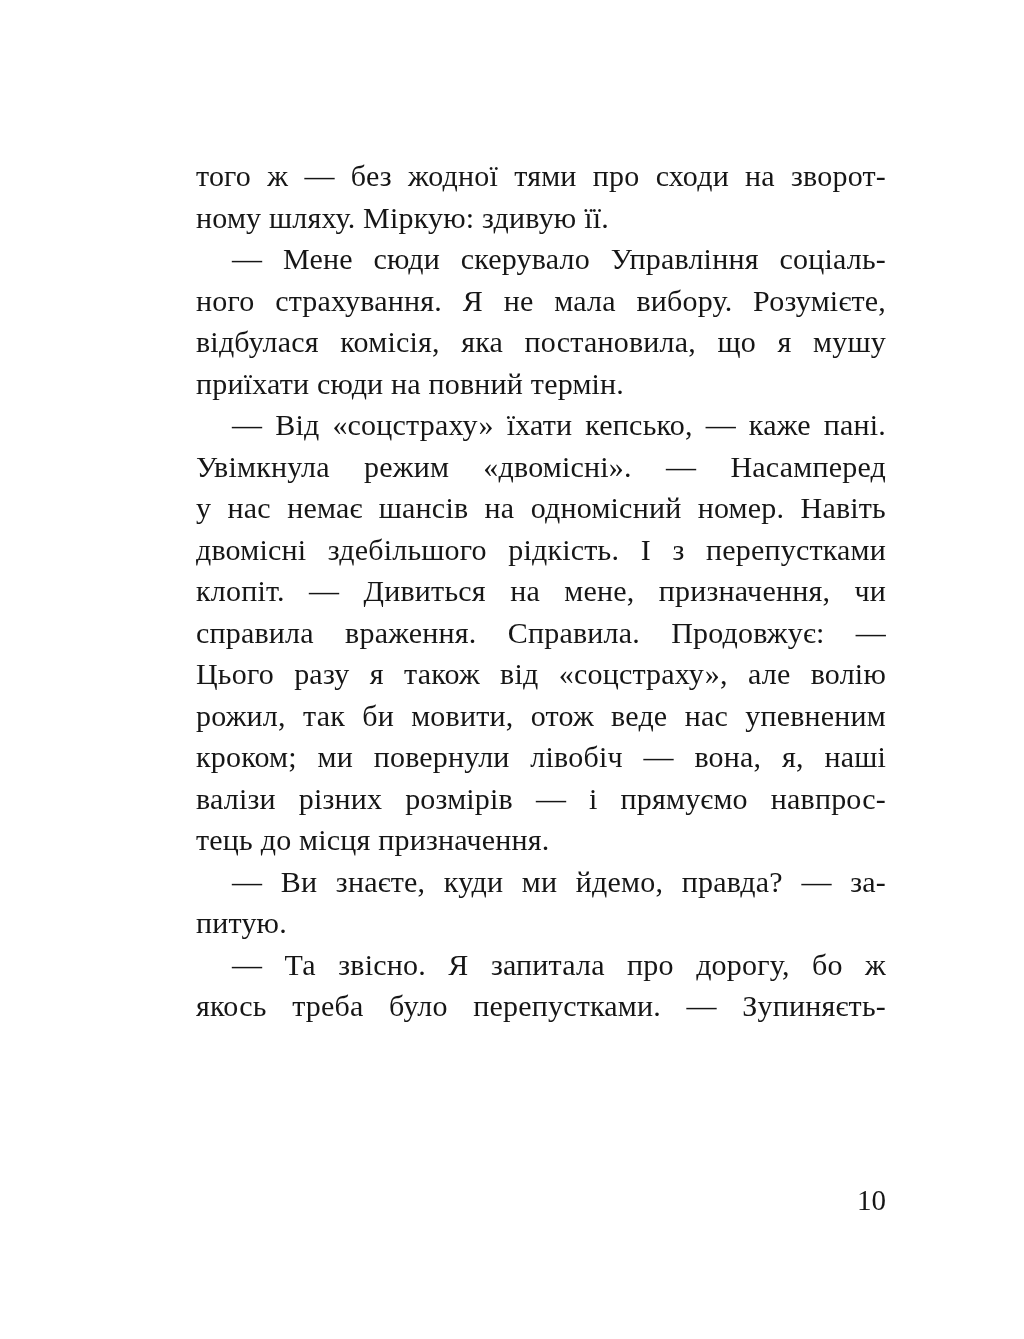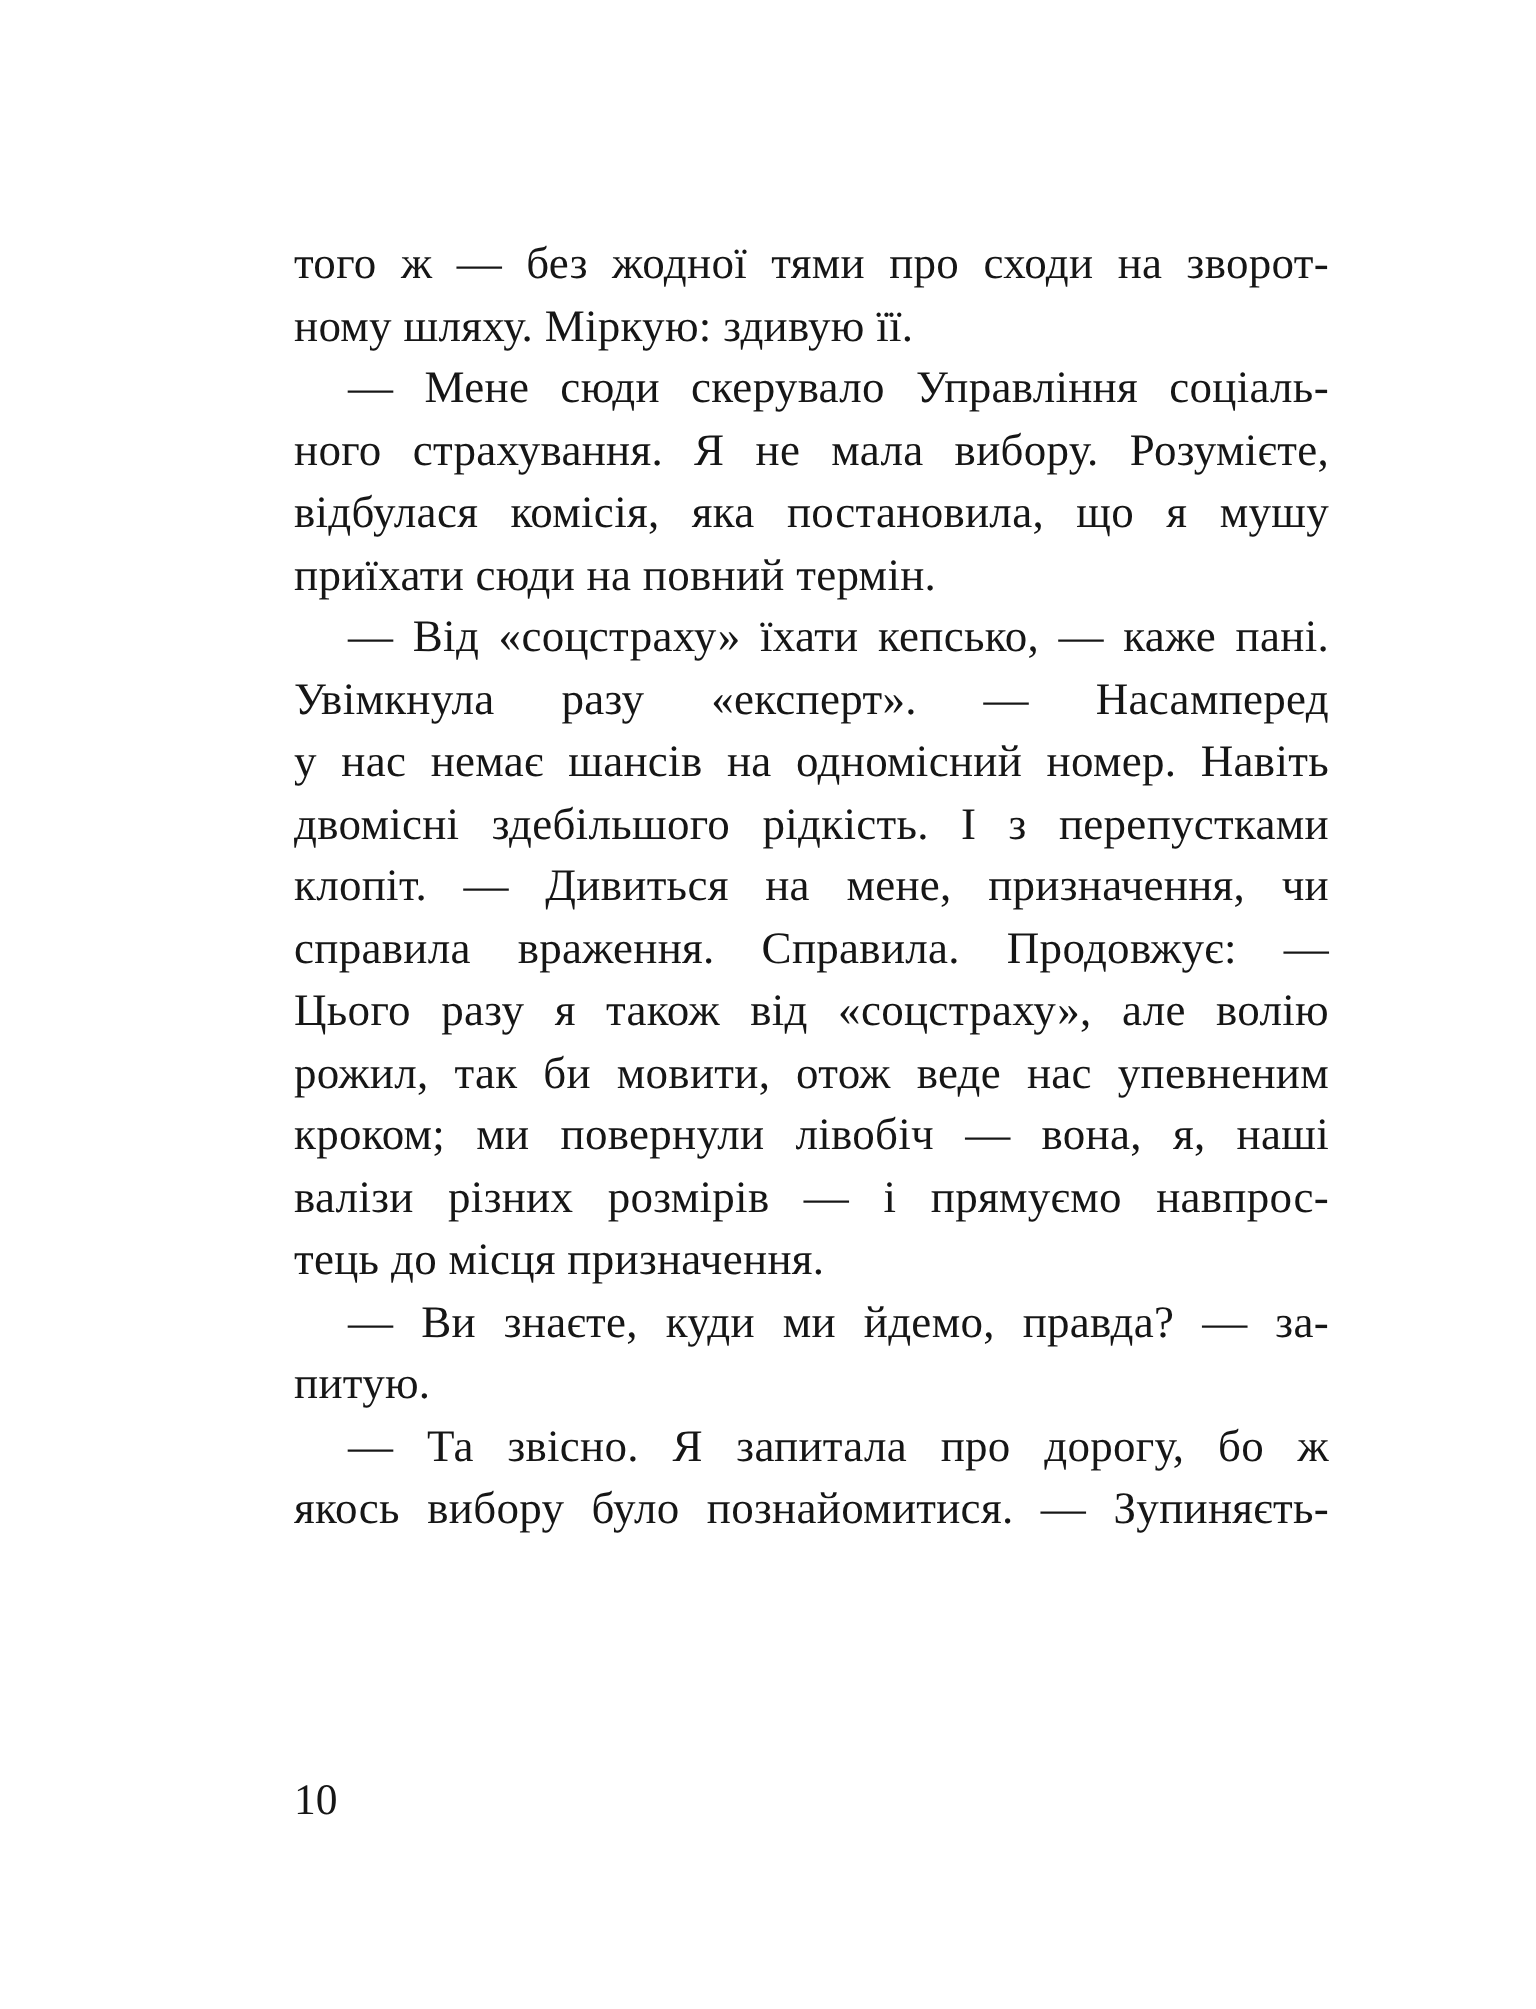--- a/index.html
+++ b/index.html
@@ -40,21 +40,21 @@
   }
   .line.endline {
     text-align: left;
     text-align-last: left;
   }
   .page-number {
     position: absolute;
     left: 196px;
     top: 1183px;
     width: 690px;
-    text-align: left;
+    text-align: right;
     font-size: 29px;
     line-height: 34px;
   }
 </style>
 </head>
 <body>
 
 <div class="book-page">
   <div class="text-block">
       <div class="paragraph">
@@ -62,36 +62,36 @@
         <div class="line endline">ному шляху. Міркую: здивую її.</div>
       </div>
       <div class="paragraph">
         <div class="line indent">— Мене сюди скерувало Управління соціаль-</div>
         <div class="line">ного страхування. Я не мала вибору. Розумієте,</div>
         <div class="line">відбулася комісія, яка постановила, що я мушу</div>
         <div class="line endline">приїхати сюди на повний термін.</div>
       </div>
       <div class="paragraph">
         <div class="line indent">— Від «соцстраху» їхати кепсько, — каже пані.</div>
-        <div class="line">Увімкнула разу «експерт». — Насамперед</div>
+        <div class="line">Увімкнула режим «двомісні». — Насамперед</div>
         <div class="line">у нас немає шансів на одномісний номер. Навіть</div>
         <div class="line">двомісні здебільшого рідкість. І з перепустками</div>
         <div class="line">клопіт. — Дивиться на мене, призначення, чи</div>
         <div class="line">справила враження. Справила. Продовжує: —</div>
         <div class="line">Цього разу я також від «соцстраху», але волію</div>
       </div>
       <div class="paragraph">
         <div class="line">рожил, так би мовити, отож веде нас упевненим</div>
         <div class="line">кроком; ми повернули лівобіч — вона, я, наші</div>
         <div class="line">валізи різних розмірів — і прямуємо навпрос-</div>
         <div class="line endline">тець до місця призначення.</div>
       </div>
       <div class="paragraph">
         <div class="line indent">— Ви знаєте, куди ми йдемо, правда? — за-</div>
         <div class="line endline">питую.</div>
       </div>
       <div class="paragraph">
         <div class="line indent">— Та звісно. Я запитала про дорогу, бо ж</div>
-        <div class="line">якось вибору було познайомитися. — Зупиняєть-</div>
+        <div class="line">якось треба було перепустками. — Зупиняєть-</div>
       </div>
     </div>
   <div class="page-number">10</div>
 </div>
 
 </body></html>

